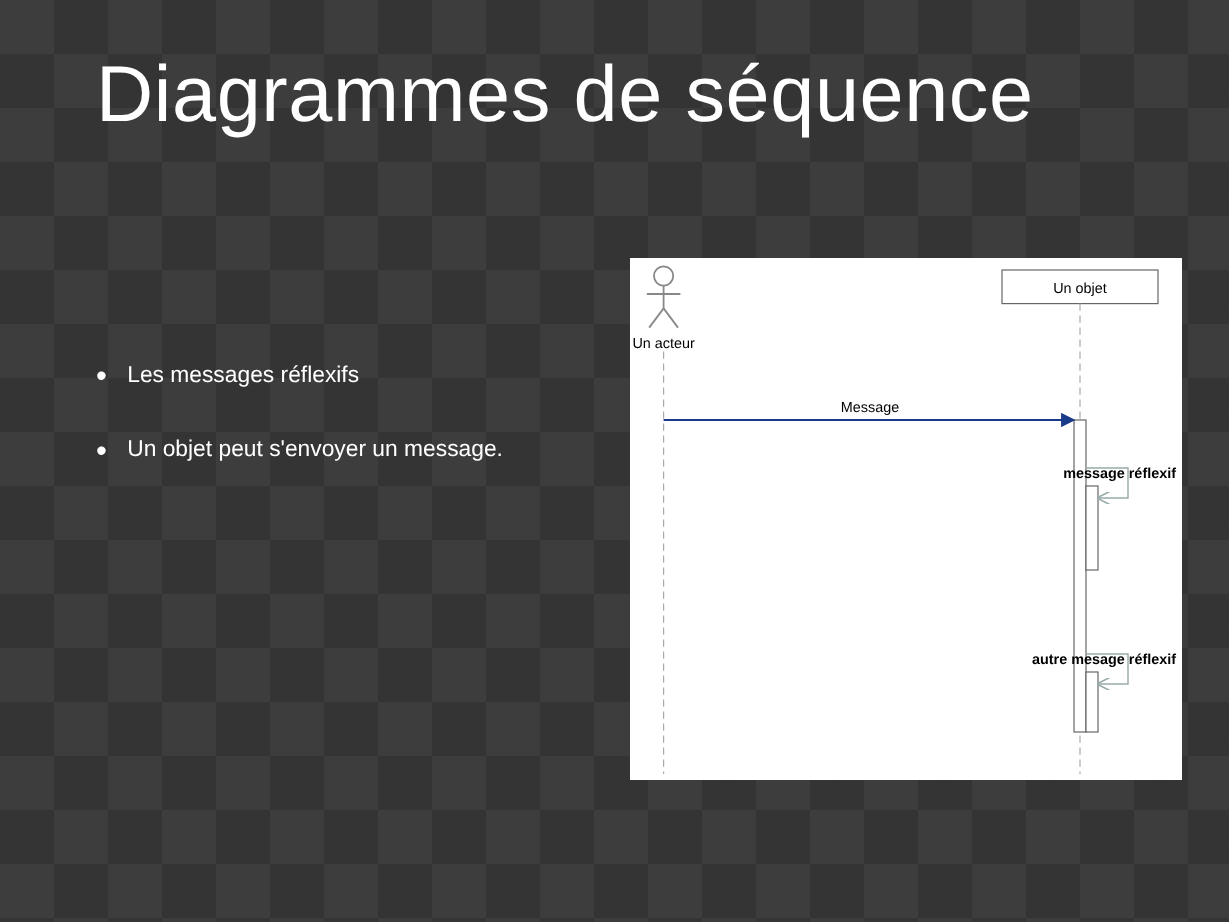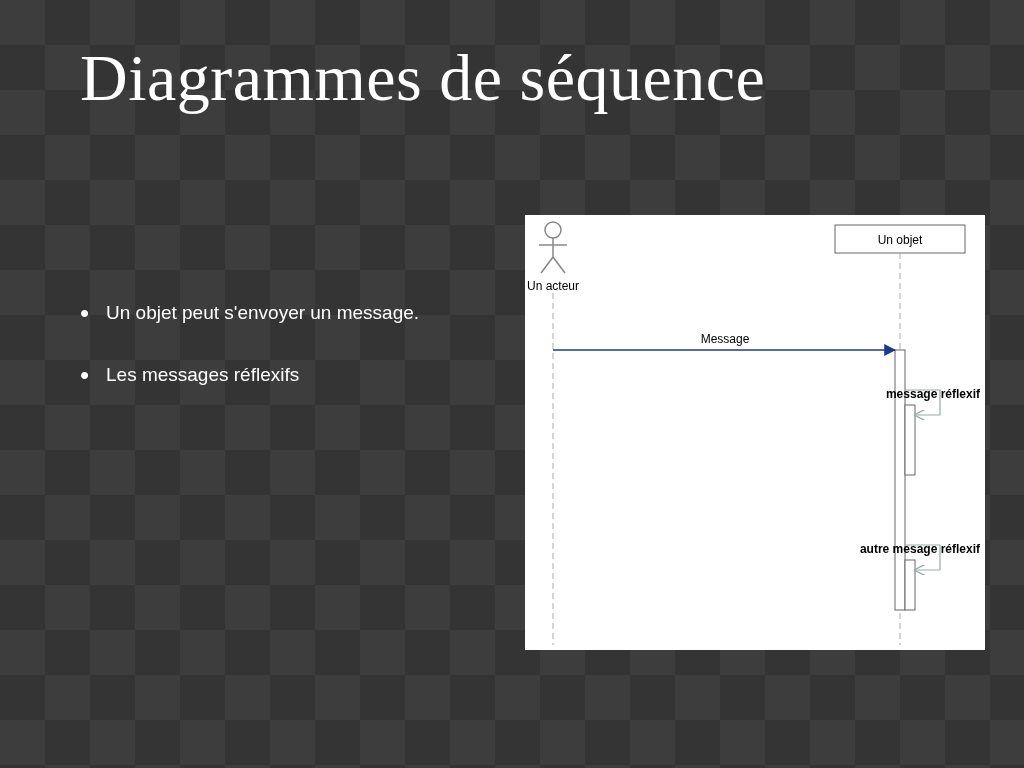--- a/index.html
+++ b/index.html
@@ -23,21 +23,21 @@
   .slide {
     position: absolute; inset: 0;
   }
   .title {
     position: absolute;
     top: 40px;
     left: 80px;
     right: 40px;
     font-size: 66px;
     font-weight: 400;
-    font-family: Liberation Serif, serif;
+    font-family: Liberation Sans, sans-serif;
     color: #fff;
     letter-spacing: 0.5px;
   }
   .content {
     position: absolute;
     top: 300px;
     left: 80px;
     width: 430px;
     color: #fff;
   }
@@ -74,22 +74,22 @@
 <body>
 
 <div class="bg-pattern"></div>
 
 <div class="slide">
 
   <h1 class="title">Diagrammes de séquence</h1>
 
   <div class="content">
     <ul class="bullets">
+      <li><span>Les messages réflexifs</span></li>
       <li><span>Un objet peut s'envoyer un message.</span></li>
-      <li><span>Les messages réflexifs</span></li>
     </ul>
   </div>
 
   <div class="diagram-panel">
     <svg class="diagram-svg" viewBox="0 0 460 435">
       <defs>
         <marker id="arrow-solid" viewBox="0 0 10 10" refX="9" refY="5" markerWidth="8" markerHeight="8" orient="auto-start-reverse">
           <path d="M0,0 L10,5 L0,10 Z" fill="#1a3a8a"></path>
         </marker>
         <marker id="arrow-open" viewBox="0 0 10 10" refX="9" refY="5" markerWidth="9" markerHeight="9" orient="auto-start-reverse">

